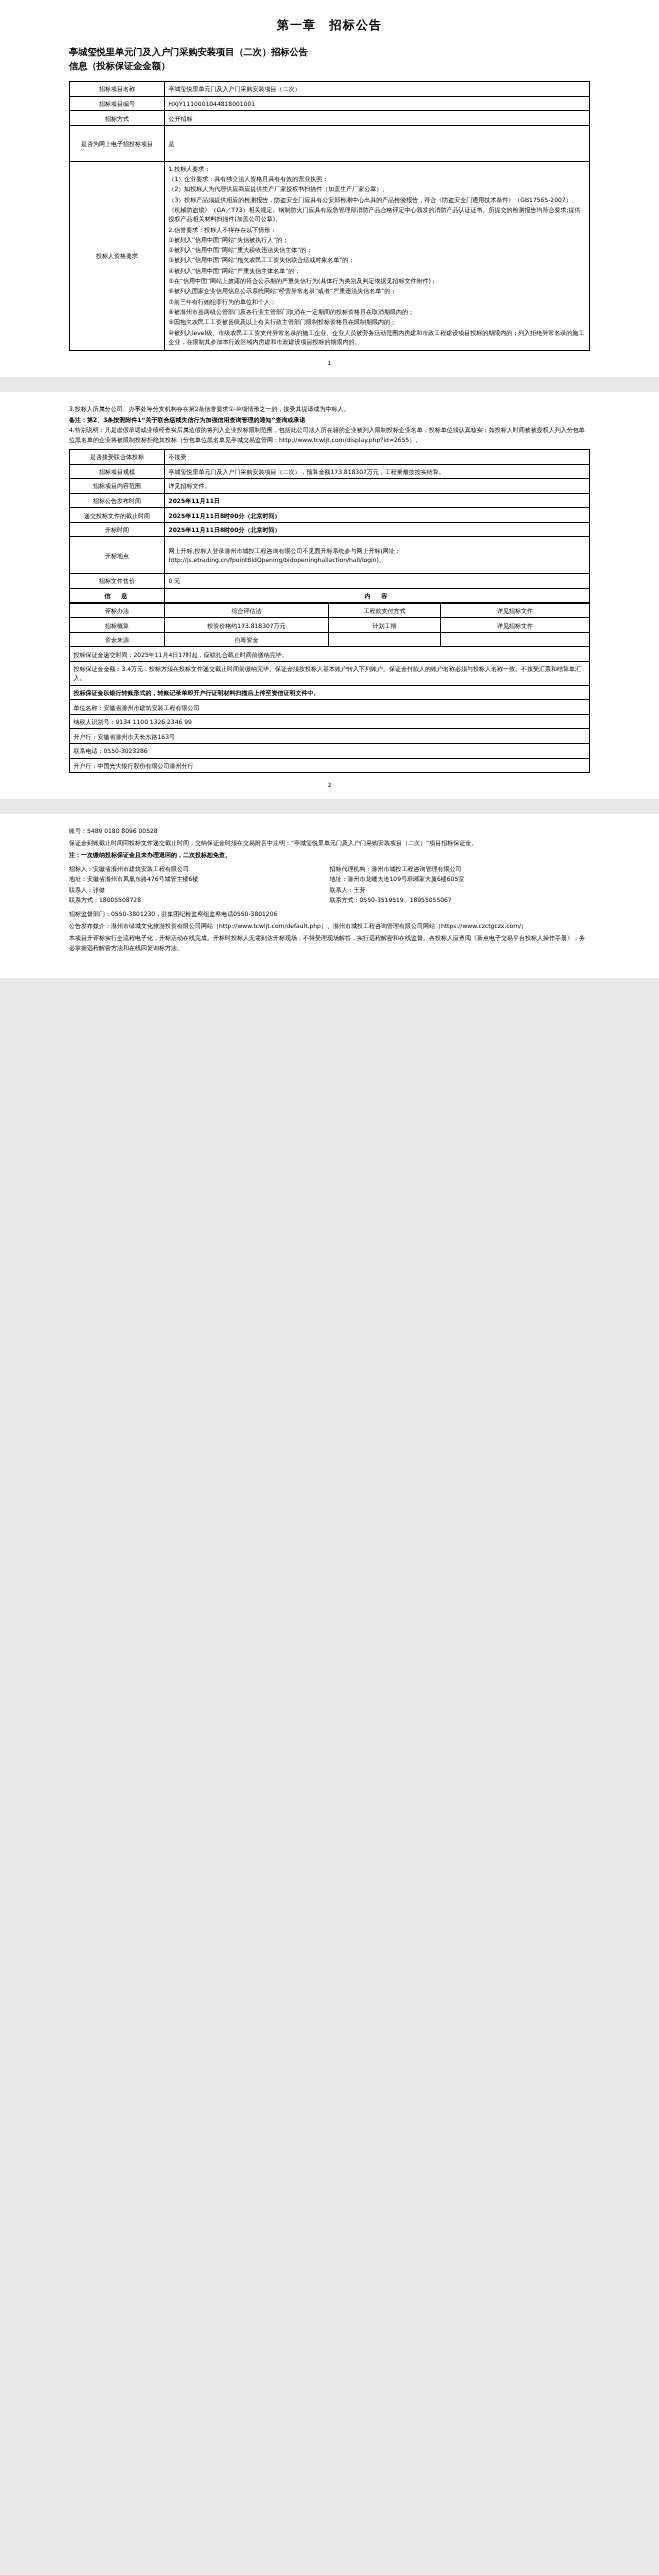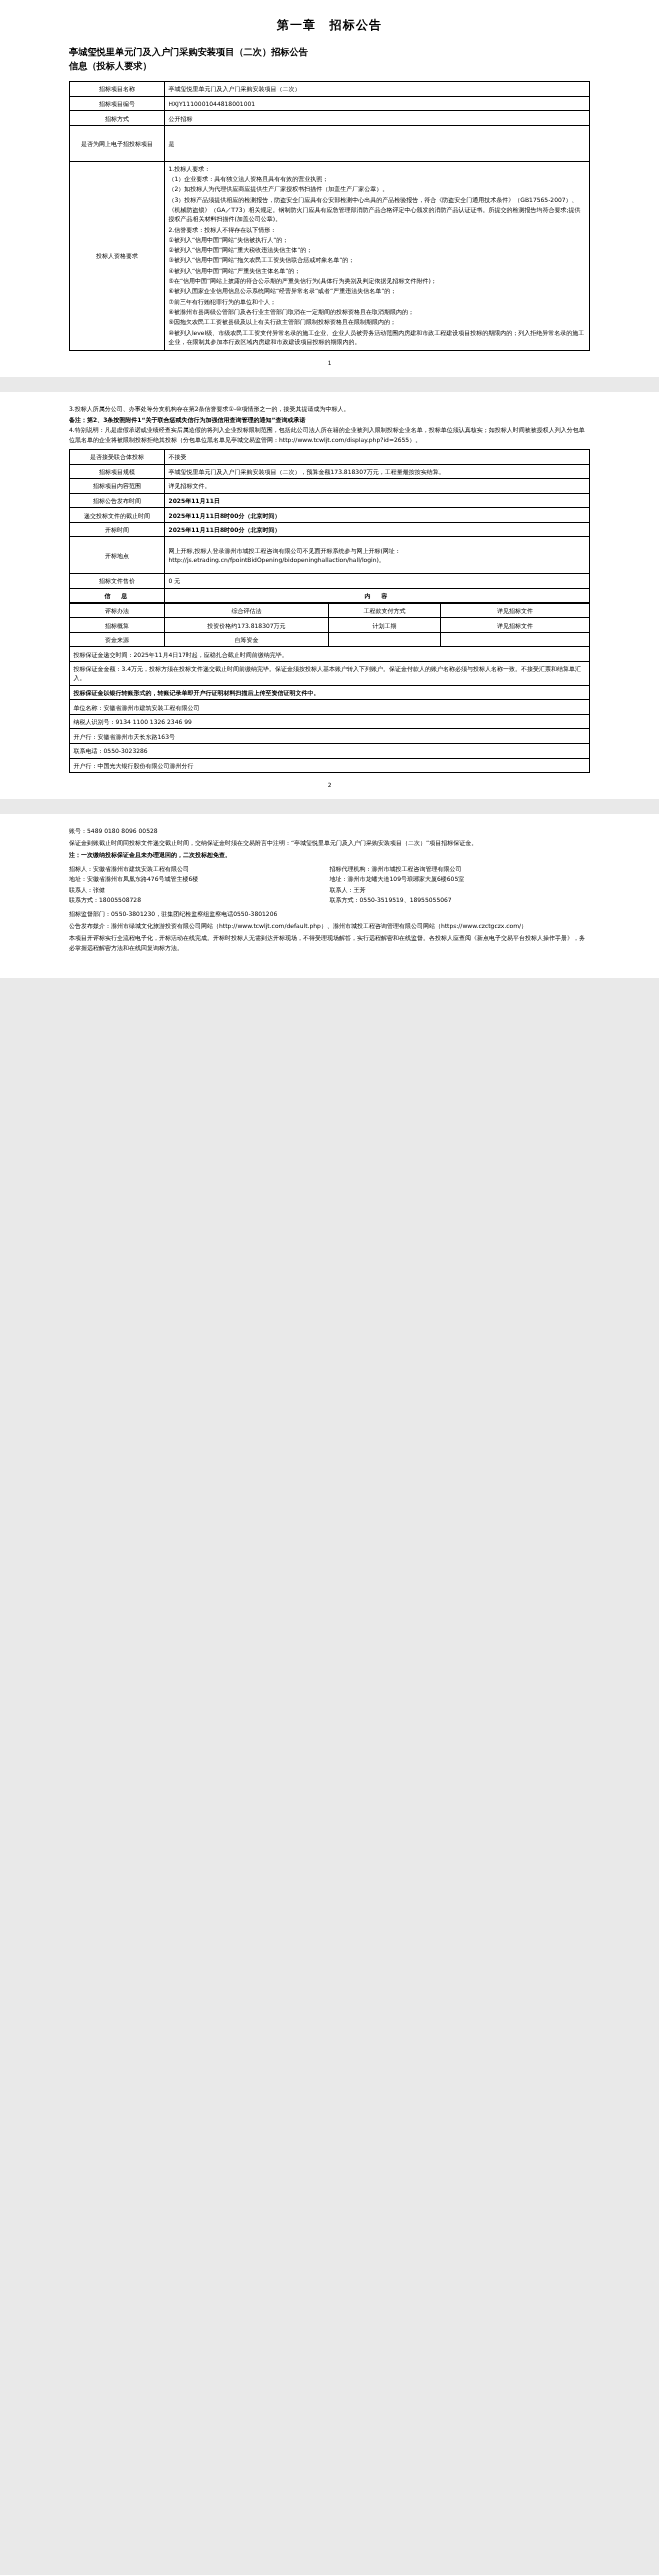--- a/index.html
+++ b/index.html
@@ -27,21 +27,21 @@
 </style>
 </head>
 <body>
 
 <div class="page">
 
   <div class="sheet">
     <h1 class="chapter">第一章　招标公告</h1>
     <h2 class="title">
       <span>亭城玺悦里单元门及入户门采购安装项目（二次）招标公告</span><br>
-      <span>信息（投标人要求）</span>
+      <span>信息（投标保证金金额）</span>
     </h2>
 
     <table class="doc">
       <tbody>
           <tr>
         <td class="lbl">招标项目名称</td>
         <td class="val">亭城玺悦里单元门及入户门采购安装项目（二次）</td>
       </tr>
       <tr>
         <td class="lbl">招标项目编号</td>

